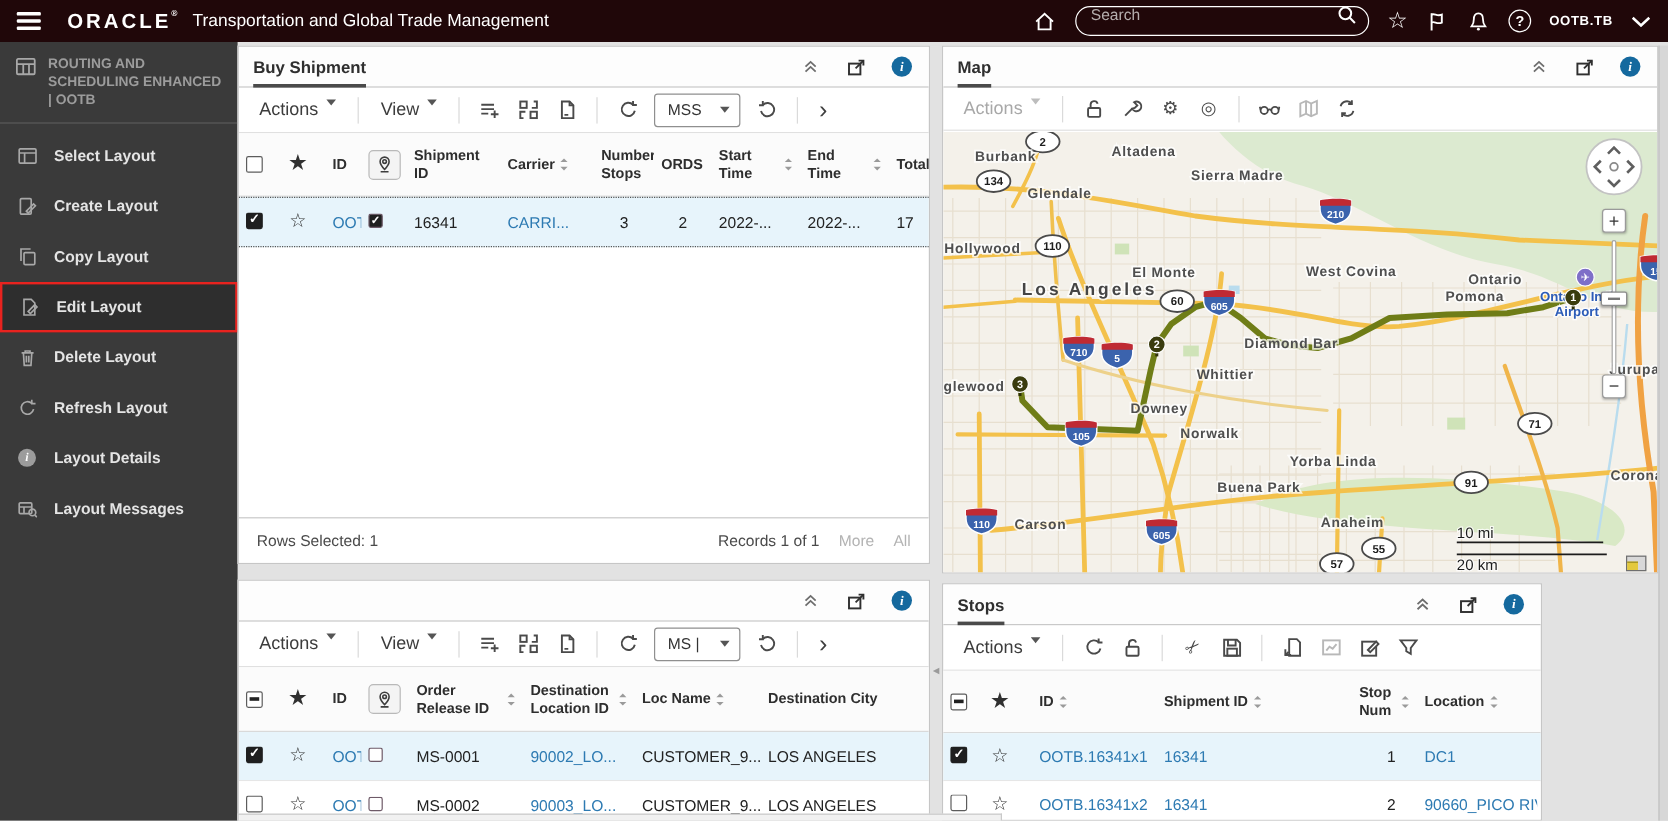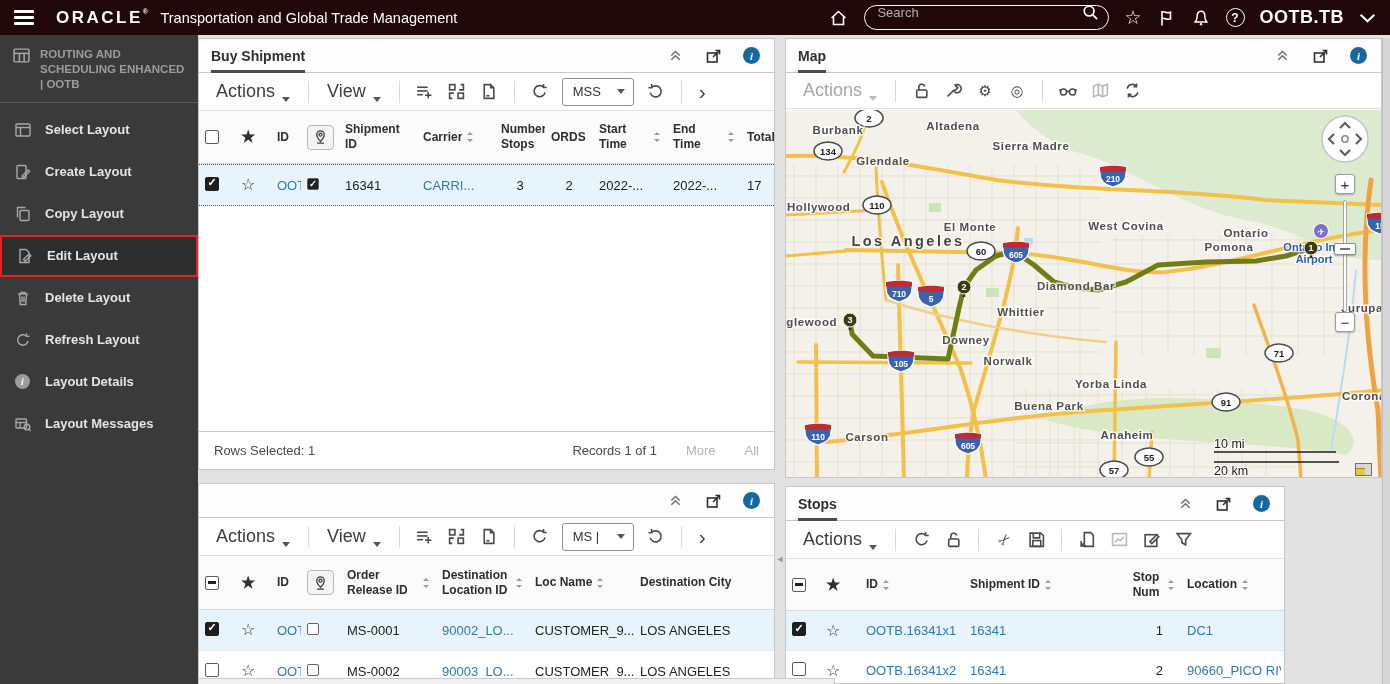--- a/index.html
+++ b/index.html
@@ -13,21 +13,21 @@
 .brand{font-size:17px;font-weight:bold;letter-spacing:2.5px;margin-left:22px;white-space:nowrap}
 .brandmark{font-size:7px;vertical-align:top}
 .apptitle{font-size:14.5px;margin-left:10px;font-weight:400;white-space:nowrap}
 .tb-right{margin-left:auto;display:flex;align-items:center;gap:15px}
 .searchpill{display:flex;align-items:center;border:1.5px solid #fff;border-radius:13px;height:25px;width:245px;padding:0 9px 10px 12px}
 .searchpill input{flex:1;background:transparent;border:none;outline:none;color:#eee;font-size:13px;min-width:0}
 .searchpill input::placeholder{color:#b5aeae}
 .tbic{display:flex;align-items:center;justify-content:center;cursor:pointer}
 .helpcirc{width:19px;height:19px;border:1.7px solid #fff;border-radius:50%;font-size:12px;font-weight:bold;display:flex;align-items:center;justify-content:center}
 .starchar{font-size:19px;line-height:1}
-.usermenu{font-weight:bold;font-size:18px;letter-spacing:.5px;cursor:pointer}
+.usermenu{font-weight:bold;font-size:11px;letter-spacing:.5px;cursor:pointer}
 
 .sidebar{position:absolute;top:35px;left:0;width:198px;bottom:0;background:#3a3a3a}
 .sb-head{display:flex;gap:10px;padding:12px 8px 10px 13px;color:#9c9c9c;font-size:11.5px;font-weight:bold;line-height:1.3;border-bottom:1px solid #5a5a5a}
 .sb-items{padding-top:6px}
 .sb-item{display:flex;align-items:center;gap:13px;height:42px;padding:0 13px;font-size:13px;font-weight:bold;color:#e4e4e4;cursor:pointer}
 .sb-item.active{background:#2e2e2e;border:2px solid #e8231f}
 .sb-ic{width:19px;display:flex;justify-content:center;flex:none}
 .sb-ic svg,.sb-headic svg{stroke:#a8a8a8;fill:none;stroke-width:1.4}
 .infodot{width:15px;height:15px;border-radius:50%;background:#9c9c9c;color:#fff;font-family:"Liberation Serif",serif;font-style:italic;font-weight:bold;font-size:10px;display:flex;align-items:center;justify-content:center}
 
@@ -41,21 +41,21 @@
 .ptitle::after{content:"";position:absolute;left:0;right:0;bottom:-1px;height:3px;background:#4a4a4a}
 .picons{margin-left:auto;display:flex;align-items:center;gap:22px;padding-right:2px}
 .pic{cursor:pointer;display:flex}
 .infoic{width:17px;height:17px;border-radius:50%;background:#15699e;color:#fff;font-family:"Liberation Serif",serif;font-style:italic;font-weight:bold;font-size:11px;display:flex;align-items:center;justify-content:center;cursor:pointer}
 .ptabs{display:flex;gap:28px;height:100%}
 .ptab{display:flex;align-items:center;font-size:12.5px;font-weight:bold;color:#8f8f8f;position:relative;letter-spacing:.3px;cursor:pointer}
 .ptab.active{color:#333}
 .ptab.active::after{content:"";position:absolute;left:0;right:0;bottom:-1px;height:3px;background:#4a4a4a}
 
 .toolbar{height:38px;display:flex;align-items:center;padding:0 8px;border-bottom:1px solid #e0e0e0}
-.tbtn{display:flex;align-items:flex-end;gap:7px;font-size:18px;color:#3c3c3c;padding:0 9px;cursor:pointer;white-space:nowrap}
+.tbtn{display:flex;align-items:flex-start;gap:7px;font-size:15px;color:#3c3c3c;padding:0 9px;cursor:pointer;white-space:nowrap}
 .caret{width:0;height:0;border-left:4px solid transparent;border-right:4px solid transparent;border-top:5px solid #555}
 .tbtn.disabled{color:#a8a8a8}.tbtn.disabled .caret{border-top-color:#bdbdbd}
 .sep{width:1px;height:22px;background:#dadada;margin:0 9px;flex:none}
 .icbtn{width:32px;height:26px;display:flex;align-items:center;justify-content:center;cursor:pointer;flex:none}
 .icbtn svg{stroke:#4a4a4a;fill:none;stroke-width:1.5}
 .icbtn.gray svg{stroke:#b8b8b8}
 .icbtn .uni{font-size:15px;color:#4a4a4a;line-height:1}
 .selectbox{display:flex;align-items:center;gap:10px;border:1px solid #8f8f8f;border-radius:3px;height:28px;padding:0 8px 0 10px;font-size:13px;color:#333;margin:0 6px;min-width:72px;cursor:pointer;background:#fff}
 .selectbox .caret{margin-left:auto}
 .chev{font-size:21px;color:#3f3f3f;padding:0 8px;cursor:pointer;line-height:1}
@@ -71,21 +71,21 @@
 .cb{width:14px;height:14px;border:1.5px solid #5c5c5c;border-radius:2px;background:#fff;position:relative;cursor:pointer;flex:none;display:inline-block}
 .cb.checked{background:#1f1f1f;border-color:#1f1f1f}
 .cb.checked::after{content:"\2713";color:#fff;font-size:11px;font-weight:bold;position:absolute;left:1.5px;top:-1.5px}
 .cb.ind::after{content:"";position:absolute;left:2px;right:2px;top:4.5px;height:2.5px;background:#222}
 .cb.small{width:12px;height:12px;border-color:#6e5a68}
 .cb.small.checked::after{font-size:9.5px;left:1px;top:-1px}
 .star{font-size:16px;color:#303030;cursor:pointer;line-height:1}
 .sorti{flex:none}
 .pinbtn{width:27px;height:25px;border:1px solid #b9b9b9;border-radius:4px;background:#f4f4f4;display:flex;align-items:center;justify-content:center;cursor:pointer;flex:none}
 .pfoot{position:absolute;left:0;right:0;bottom:0;height:38px;border-top:1px solid #c9c9c9;display:flex;align-items:center;padding:0 15px;font-size:13px;color:#4a4a4a;background:#fff}
-.pfoot .frt{margin-left:auto;display:flex;gap:29px;align-items:center}
+.pfoot .frt{margin-left:auto;display:flex;gap:16px;align-items:center}
 .dim{color:#b3b3b3;cursor:pointer}
 
 .mapbody{position:absolute;top:71px;left:0;right:0;bottom:0;overflow:hidden;background:#f4f1ea;cursor:grab}
 #mapsvg{position:absolute;left:0;top:0}
 #mapsvg text{font-family:"Liberation Sans",sans-serif}
 .city{font-size:11.5px;font-weight:bold;fill:#4f4f4f;text-anchor:middle;letter-spacing:.6px;paint-order:stroke;stroke:rgba(255,255,255,.75);stroke-width:3px}
 .citybig{font-size:14.5px;font-weight:bold;fill:#454545;text-anchor:middle;letter-spacing:2.5px;paint-order:stroke;stroke:rgba(255,255,255,.75);stroke-width:3px}
 .shieldtext{font-size:8.5px;font-weight:bold;fill:#fff;text-anchor:middle}
 .ovaltext{font-size:9.5px;font-weight:bold;fill:#1d1d1d;text-anchor:middle}
 .markertext{font-size:9px;font-weight:bold;fill:#fff;text-anchor:middle}

